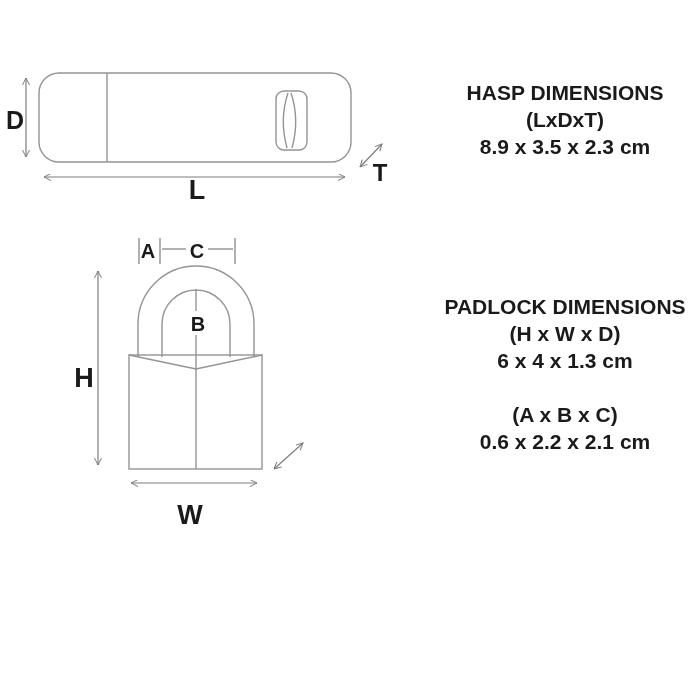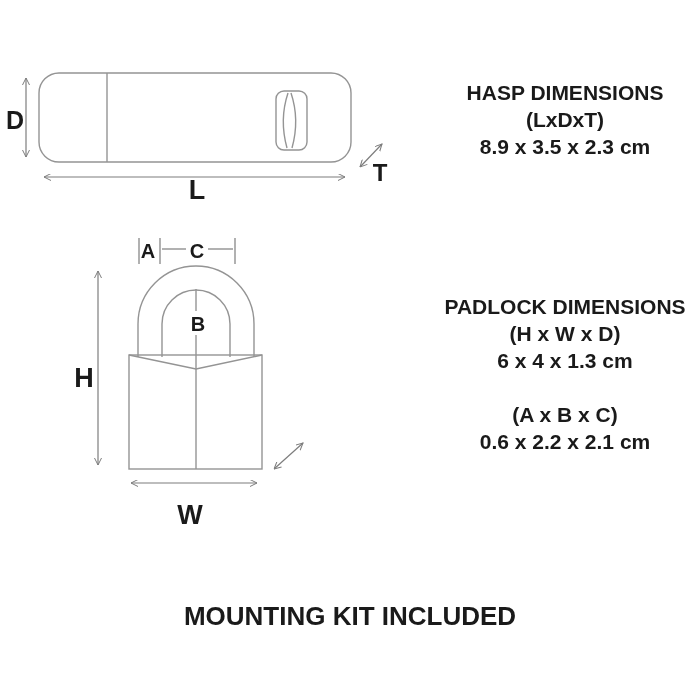--- a/index.html
+++ b/index.html
@@ -128,15 +128,14 @@
 
   <div id="padlock-info" class="info-block">
     <div>PADLOCK DIMENSIONS</div>
     <div>(H x W x D)</div>
     <div>6 x 4 x 1.3 cm</div>
     <div class="spacer"></div>
     <div>(A x B x C)</div>
     <div>0.6 x 2.2 x 2.1 cm</div>
   </div>
 
-  <div id="footer-note">MOUNTING KIT INCLUDED</div>
 
 </div>
 
 </body></html>

